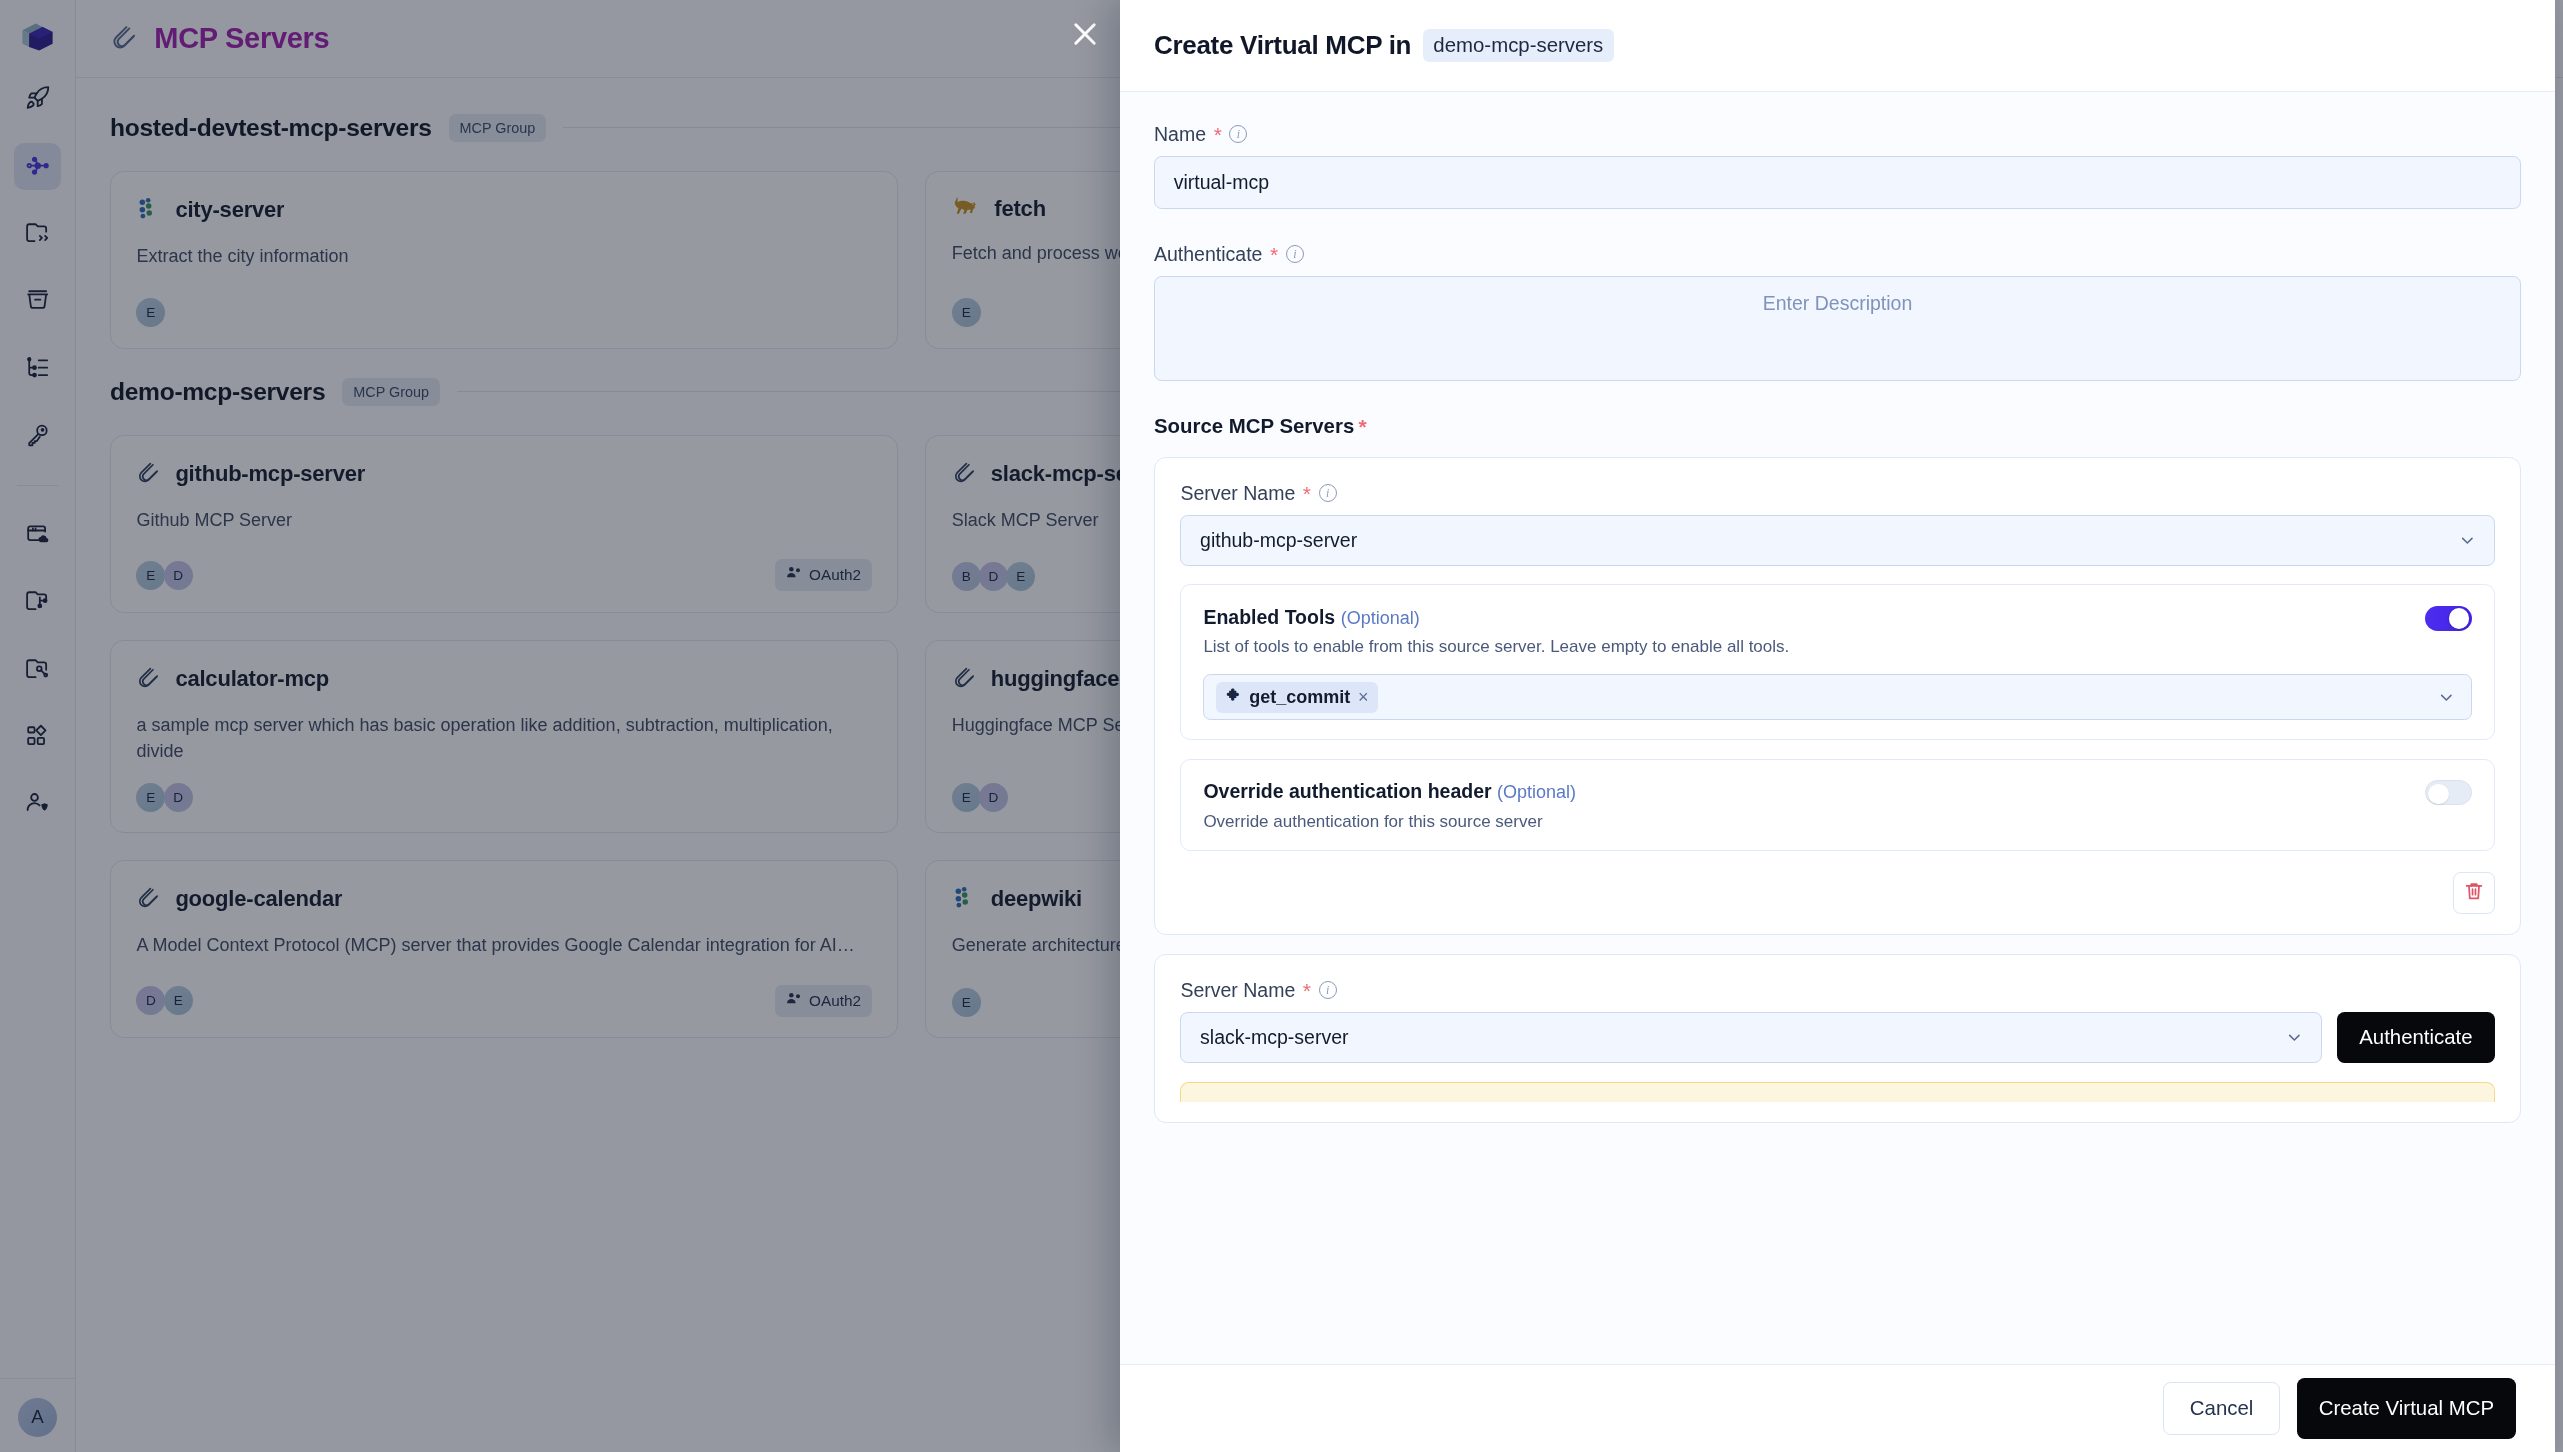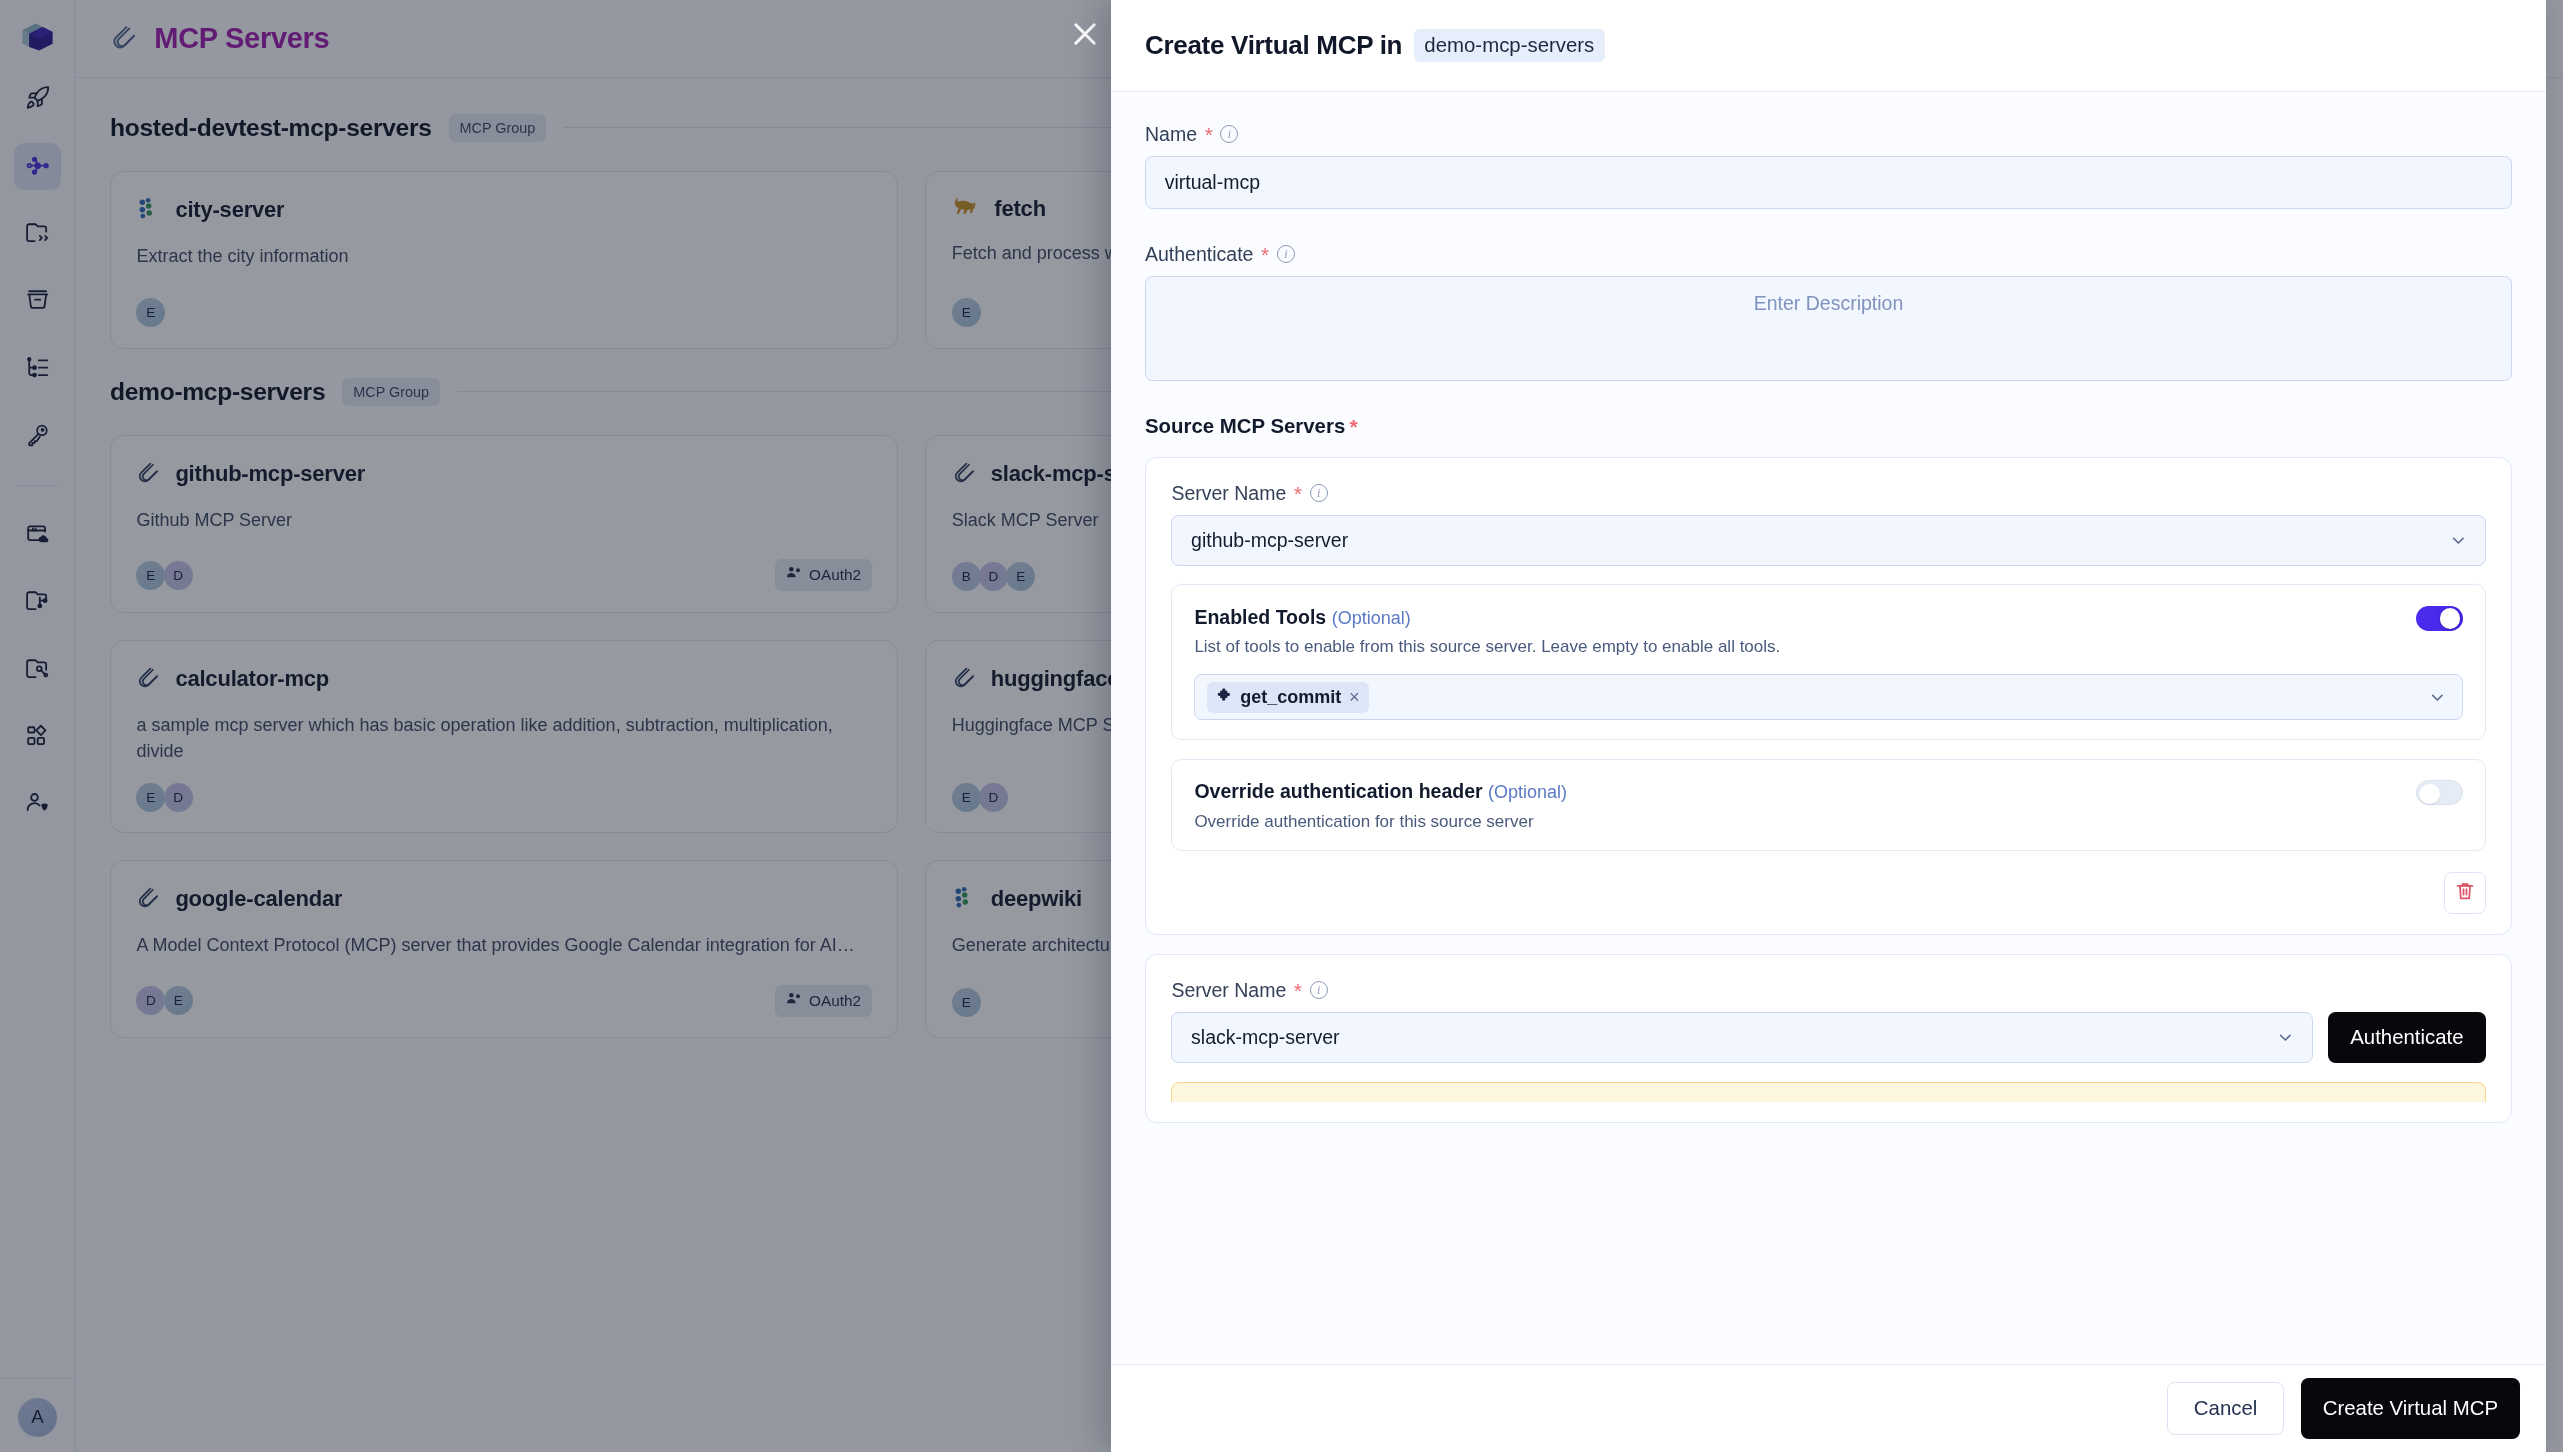--- a/index.html
+++ b/index.html
@@ -81,37 +81,37 @@
   
   #overlay{position:absolute;inset:0;background:rgba(22,28,45,.45);}
   #closeX{
     position:absolute;top:6.8px;left:1058px;width:54px;height:54px;border-radius:8.5px;
     display:flex;align-items:center;justify-content:center;color:#fff;font-size:36px;font-weight:300;
     line-height:1;cursor:pointer;
   }
 
   
   #panel{
-    position:absolute;top:0;right:17px;width:1435px;height:1452px;background:#fff;
+    position:absolute;top:0;right:8px;width:1435px;height:1452px;background:#fff;
     display:flex;flex-direction:column;box-shadow:-10.2px 0 34px rgba(10,18,40,.22);
   }
   .panel-head{
     flex:0 0 92px;display:flex;align-items:center;gap:12px;padding:0 34px;
     border-bottom:0.8px solid #e8edf6;
   }
   .panel-head h2{font-size:26px;font-weight:bold;color:#0f1728;letter-spacing:-0.3px;}
   .head-chip{
     background:#e7eefb;color:#1d2941;font-size:20.4px;padding:5.1px 10.2px;border-radius:6px;
   }
   .panel-body{
     flex:1;overflow:hidden;background:#fafcff;padding:30.5px 34px 0 34px;position:relative;
   }
   .panel-foot{
     flex:0 0 88px;border-top:0.8px solid #e8edf6;background:#fff;
-    display:flex;align-items:center;justify-content:flex-end;gap:17px;padding:0 26px;
+    display:flex;align-items:center;justify-content:flex-end;gap:17px;padding:0 39px;
   }
 
   
   .flabel{display:flex;align-items:center;gap:7.6px;font-size:19.5px;color:#334058;margin-bottom:10.2px;}
   .req{color:#ef6b74;font-size:21px;line-height:1;}
   .iinfo{
     width:18px;height:18px;border-radius:50%;border:1.4px solid #8d9bb7;color:#8d9bb7;
     font-size:12px;font-style:italic;display:inline-flex;align-items:center;justify-content:center;
     font-family:"Liberation Serif",serif;
   }

